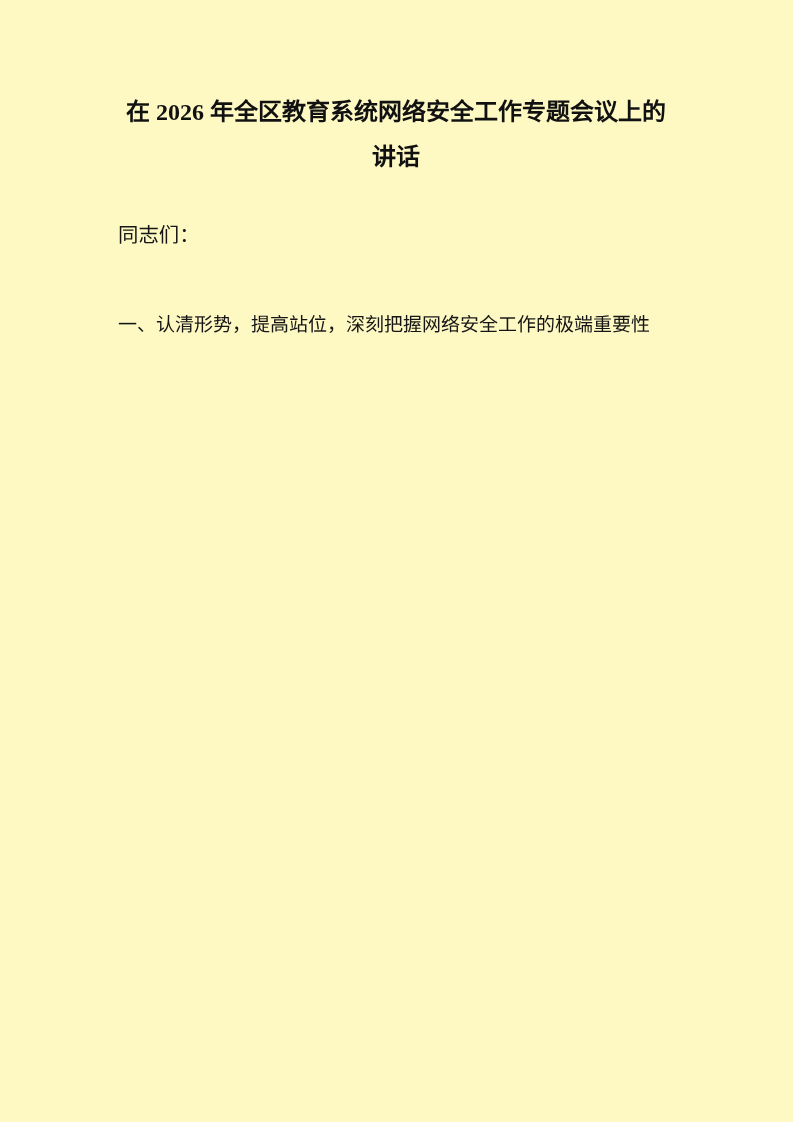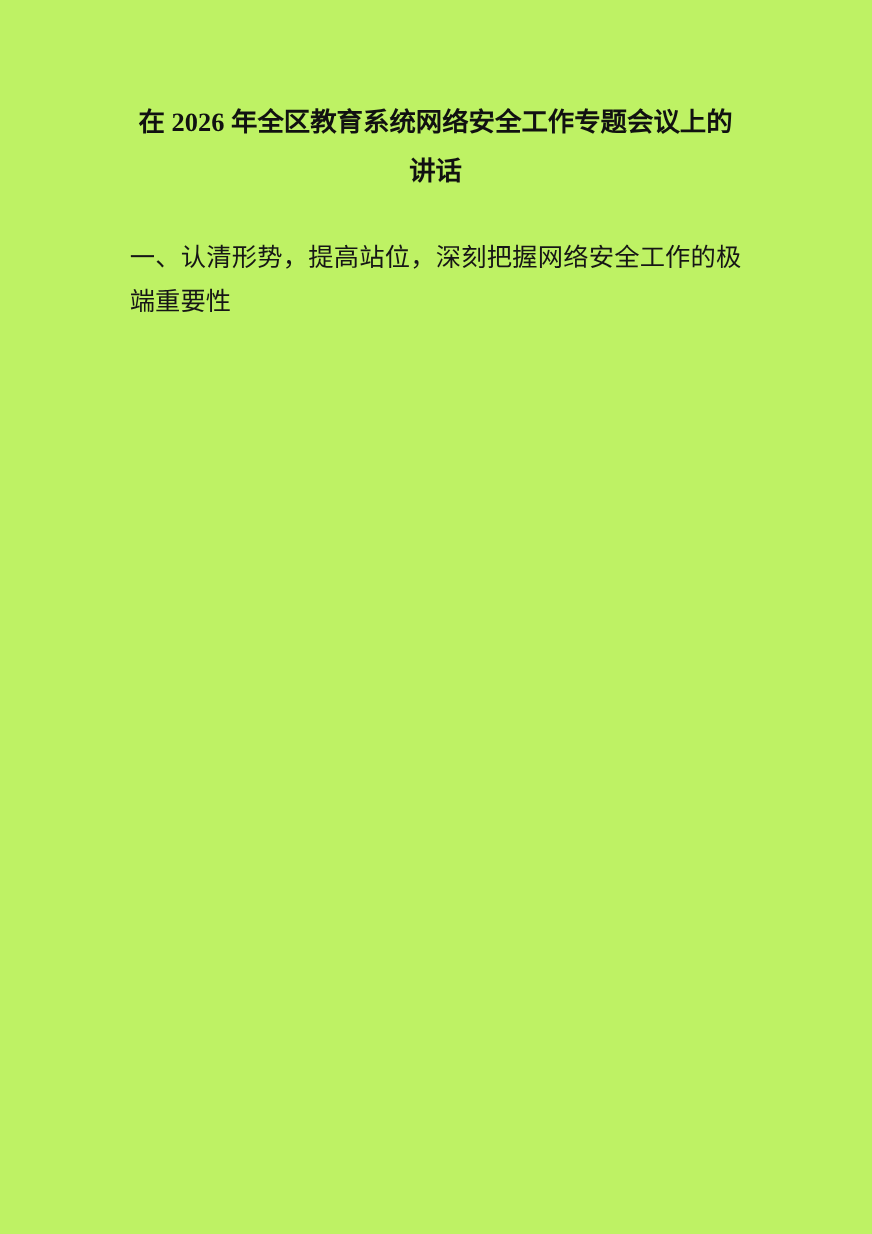--- a/index.html
+++ b/index.html
@@ -10,21 +10,21 @@
   body {
     width: 793px;
     height: 1122px;
     overflow: hidden;
     font-family: "Liberation Serif", "DejaVu Serif", serif;
   }
   .page {
     box-sizing: border-box;
     width: 793px;
     height: 1122px;
-    background: #bef264;
+    background: #fef9c3;
     color: #141414;
     padding: 90px 119px 0 118px;
   }
   .doc-title {
     font-size: 24px;
     line-height: 45px;
     font-weight: bold;
     text-align: center;
     white-space: pre-line;
     margin: 0 0 35px 0;
@@ -39,29 +39,30 @@
   .para-salutation {
     text-align: left;
   }
   .para-body {
     white-space: pre-line;
     text-align: justify;
     text-align-last: justify;
     text-justify: inter-ideograph;
   }
   .para-heading {
-    font-size: 23px;
+    font-size: 19px;
     text-align: justify;
     text-justify: inter-ideograph;
   }
 </style>
 </head>
 <body>
 
 <div class="page">
   <h1 class="doc-title">在 2026 年全区教育系统网络安全工作专题会议上的
 讲话</h1>
 
+  <p class="para para-salutation">同志们：</p>
 
 
   <p class="para para-heading">一、认清形势，提高站位，深刻把握网络安全工作的极端重要性</p>
 
 </div>
 
 </body></html>

